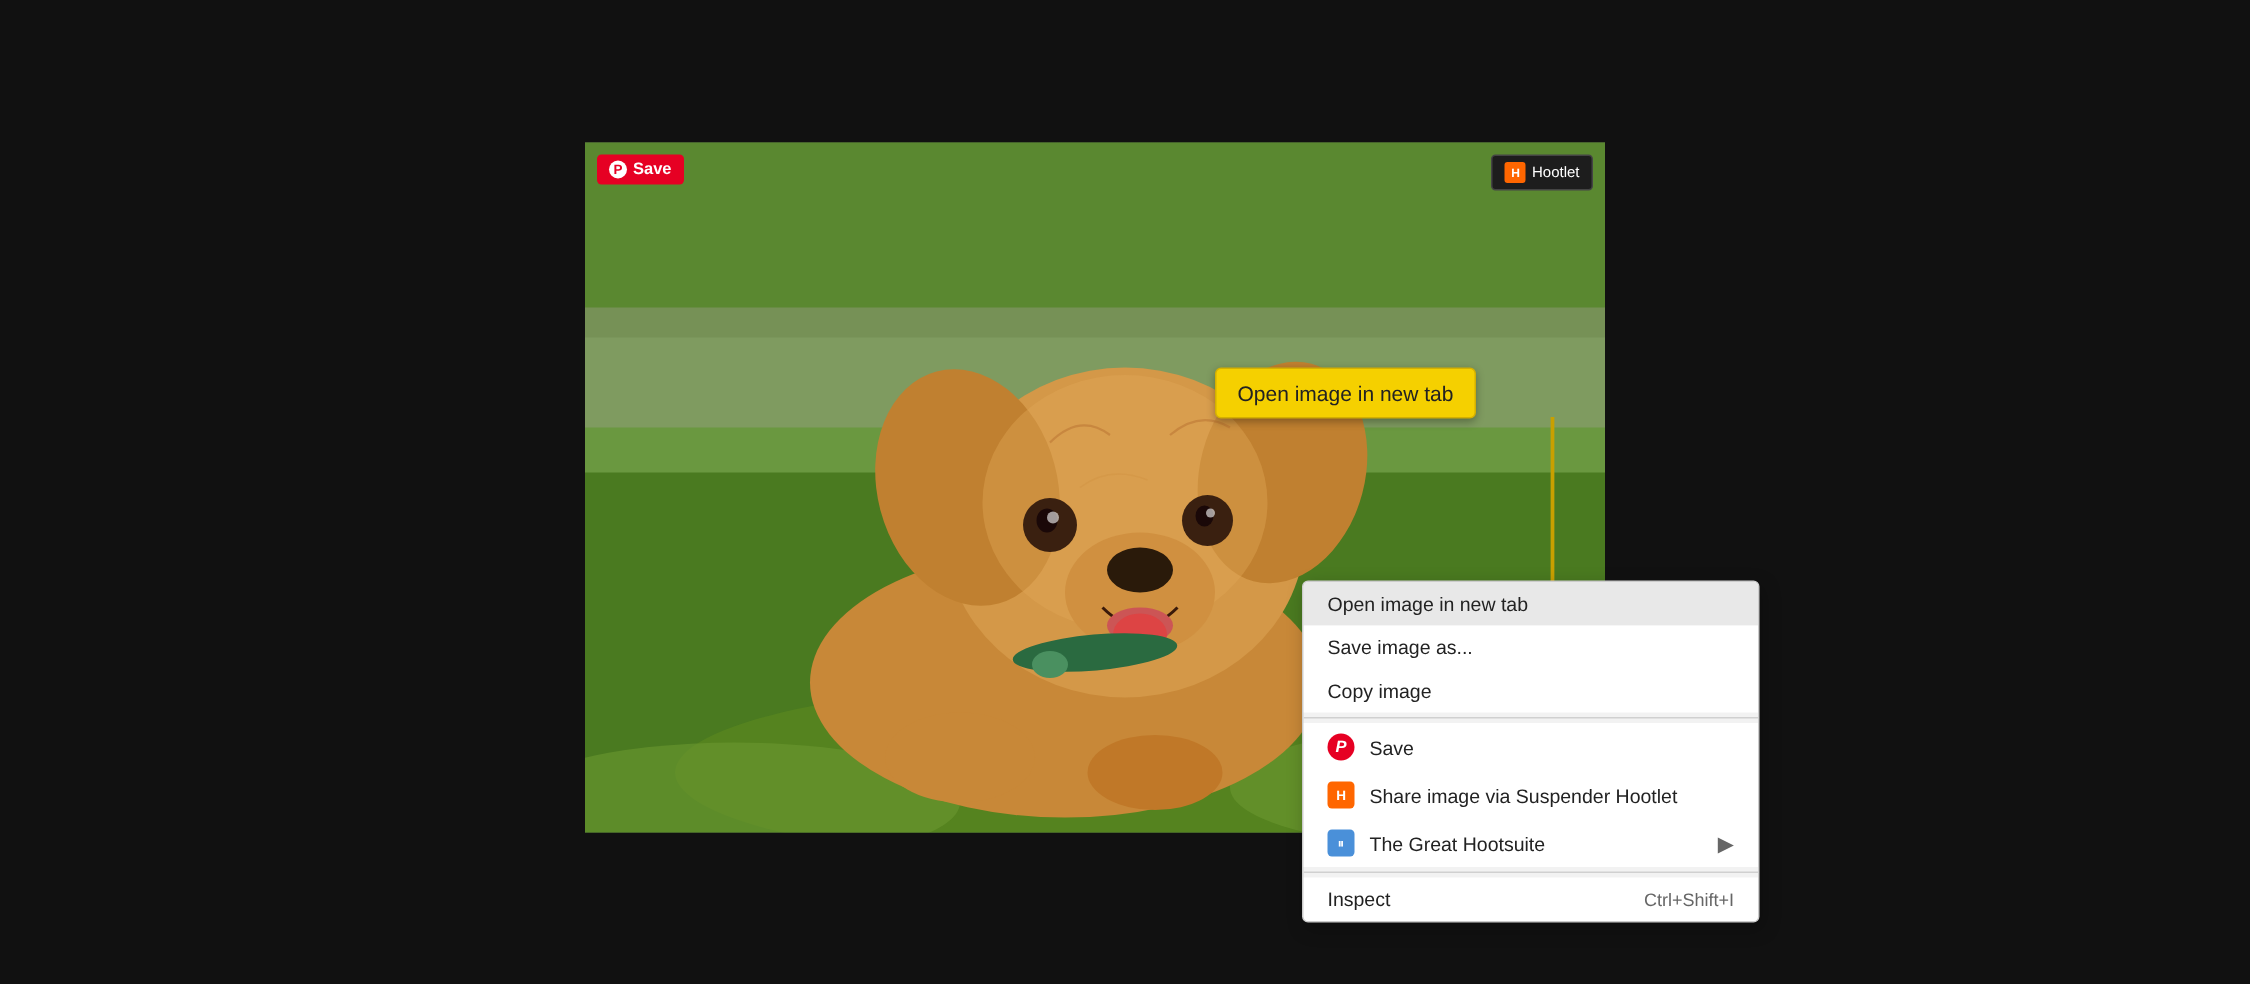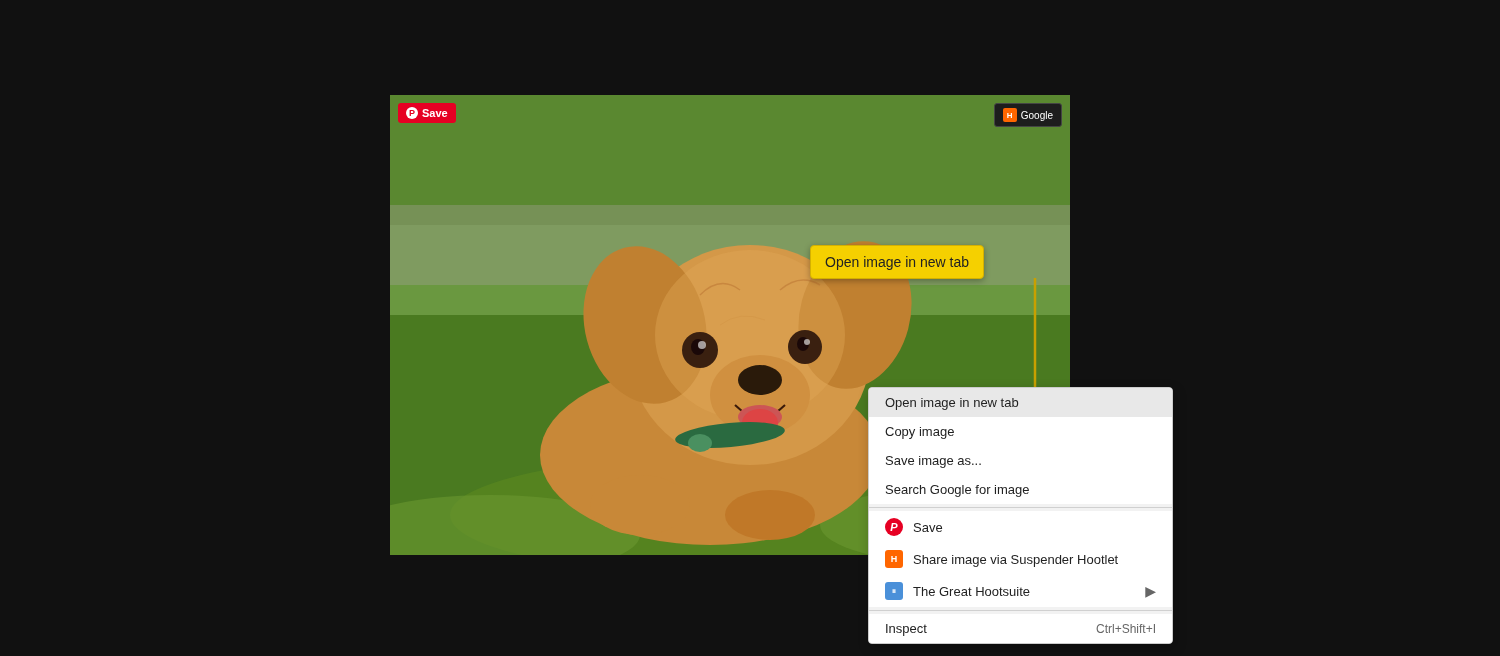--- a/index.html
+++ b/index.html
@@ -289,51 +289,48 @@
     </svg>
   </div>
 
   <div class="pinterest-save">
     <div class="pinterest-icon">P</div>
     <span>Save</span>
   </div>
 
   <div class="hootsuite-btn">
     <div class="hootsuite-icon">H</div>
-    <span>Google</span>
+    <span>Hootlet</span>
   </div>
 </div>
 
 <svg class="tooltip-svg">
   <line x1="1035" y1="278" x2="1035" y2="403" stroke="#c8a000" stroke-width="2.5"></line>
   <circle cx="1035" cy="403" r="5" fill="#c8a000"></circle>
 </svg>
 
 <div class="tooltip">
   <span>Open image in new tab</span>
 </div>
 
 <div class="context-menu">
 
   <div class="context-menu-item highlighted">
     <span class="item-label">Open image in new tab</span>
   </div>
 
   <div class="context-menu-item">
+    <span class="item-label">Save image as...</span>
+  </div>
+
+  <div class="context-menu-item">
     <span class="item-label">Copy image</span>
   </div>
 
-  <div class="context-menu-item">
-    <span class="item-label">Save image as...</span>
-  </div>
-
-
-  <div class="context-menu-item">
-    <span class="item-label">Search Google for image</span>
-  </div>
+
 
   <div class="context-menu-separator"></div>
 
   <div class="context-menu-item">
     <div class="item-icon">
       <div class="p-icon">P</div>
     </div>
     <span class="item-label">Save</span>
   </div>
 

